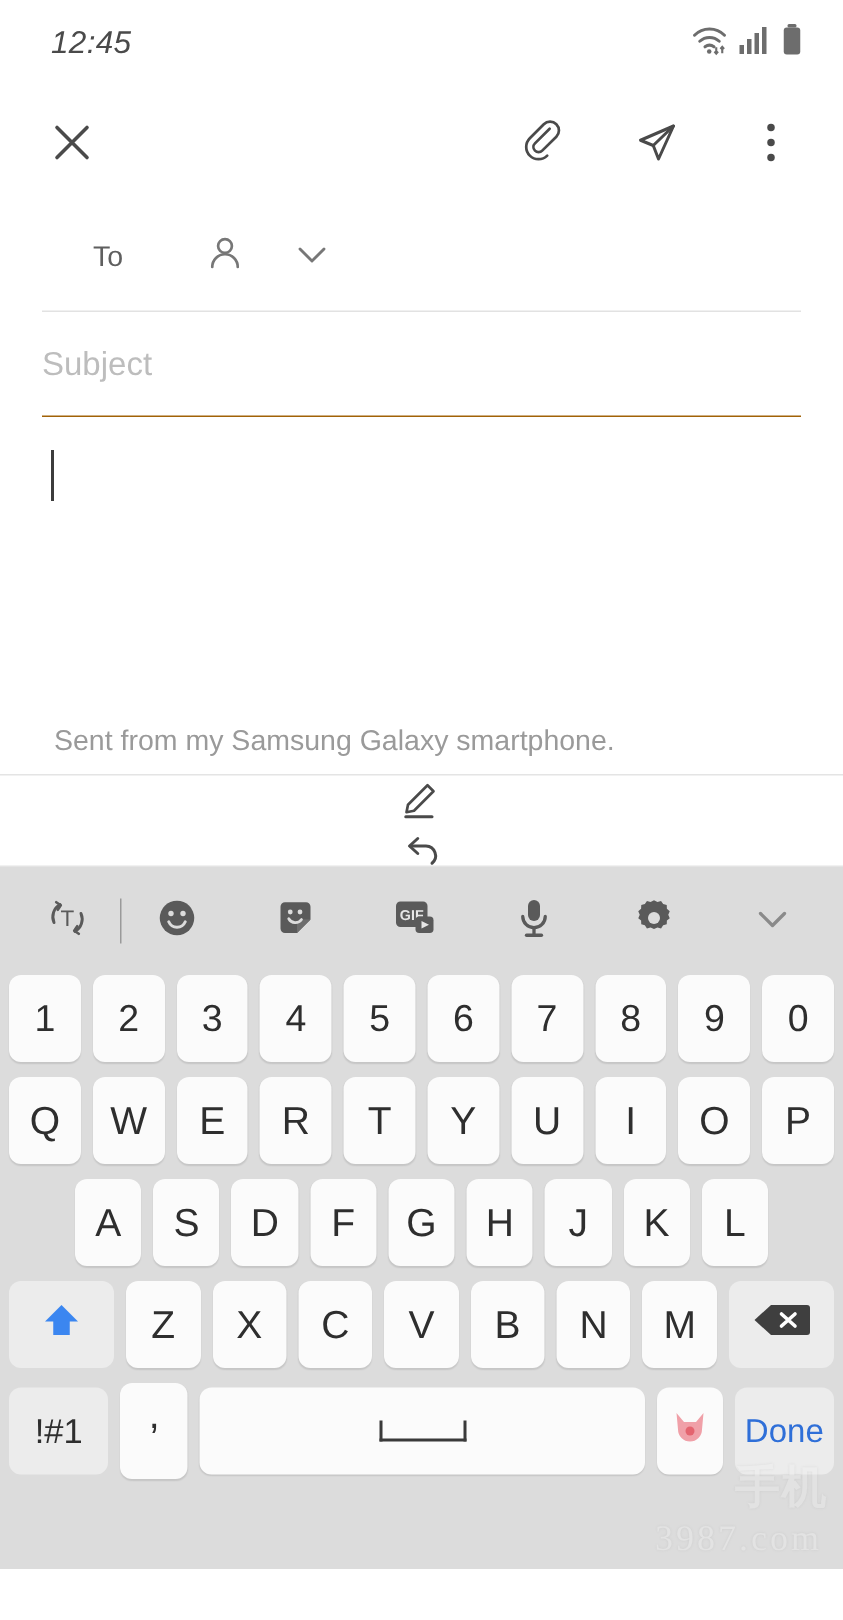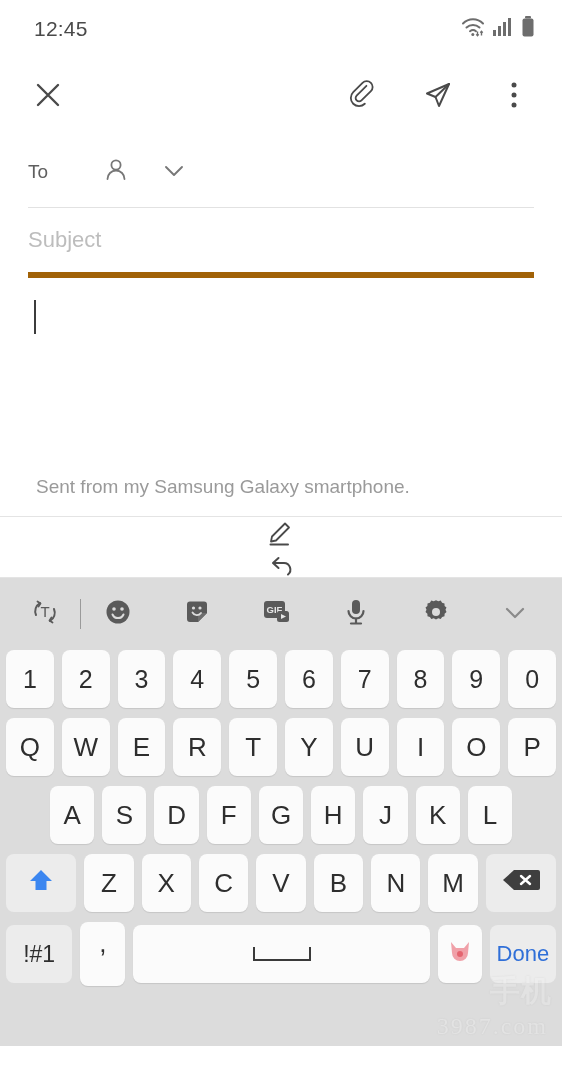--- a/index.html
+++ b/index.html
@@ -22,20 +22,21 @@
     align-items: center;
     justify-content: space-between;
     padding: 0 26px 0 34px;
     box-sizing: border-box;
     background: #ffffff;
   }
   .status-time {
     font-size: 21px;
     color: #4a4a4a;
     letter-spacing: 0.2px;
+    font-style: italic;
   }
   .status-icons {
     display: flex;
     align-items: center;
     gap: 6px;
   }
 
   
   .app-bar {
     height: 78px;
@@ -69,39 +70,40 @@
     height: 72px;
     margin: 0 28px;
     border-bottom: 1px solid #e2e2e2;
     box-sizing: border-box;
   }
   .field-label {
     font-size: 19px;
     color: #5f5f5f;
     width: 74px;
     flex-shrink: 0;
+    margin-left: 34px;
   }
   .field-value {
     font-size: 20px;
     color: #2b2b2b;
     flex: 1;
   }
   .field-row-icons {
     display: flex;
     align-items: center;
     gap: 30px;
     padding-right: 6px;
   }
 
   .subject-row {
     display: flex;
     align-items: center;
     height: 70px;
     margin: 0 28px;
-    border-bottom: 6px solid #a16207;
+    border-bottom: 1px solid #a16207;
     box-sizing: border-box;
   }
   .subject-placeholder {
     font-size: 22px;
     color: #bdbdbd;
   }
 
   
   .mail-body {
     padding: 22px 34px 0 34px;
@@ -111,21 +113,21 @@
   }
   .caret {
     display: inline-block;
     width: 2px;
     height: 34px;
     background: #3c3c3c;
   }
   .signature {
     position: absolute;
     left: 36px;
-    bottom: 18px;
+    bottom: 10px;
     font-size: 19px;
     color: #9a9a9a;
   }
 
   
   .format-bar {
     height: 62px;
     border-top: 1px solid #e4e4e4;
     border-bottom: 1px solid #e4e4e4;
     display: flex;

